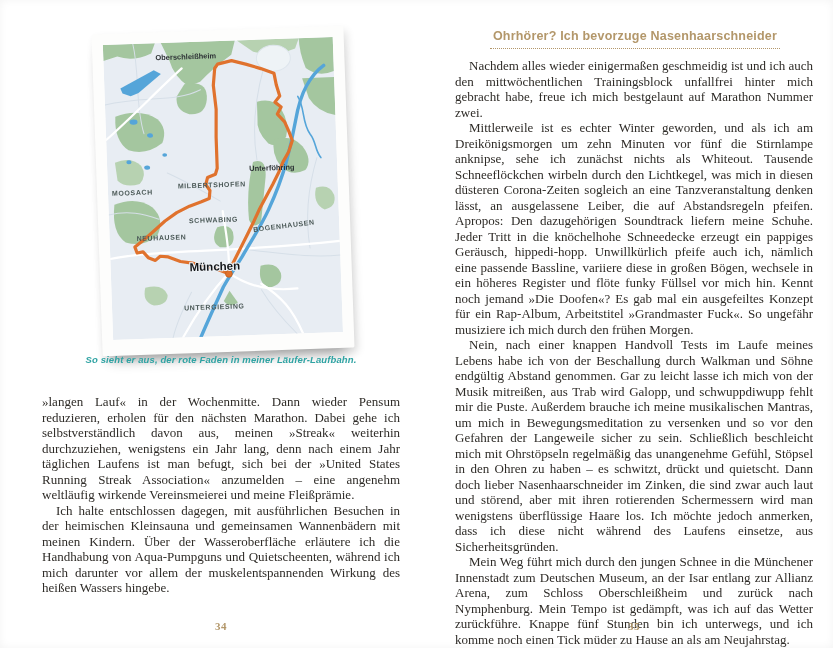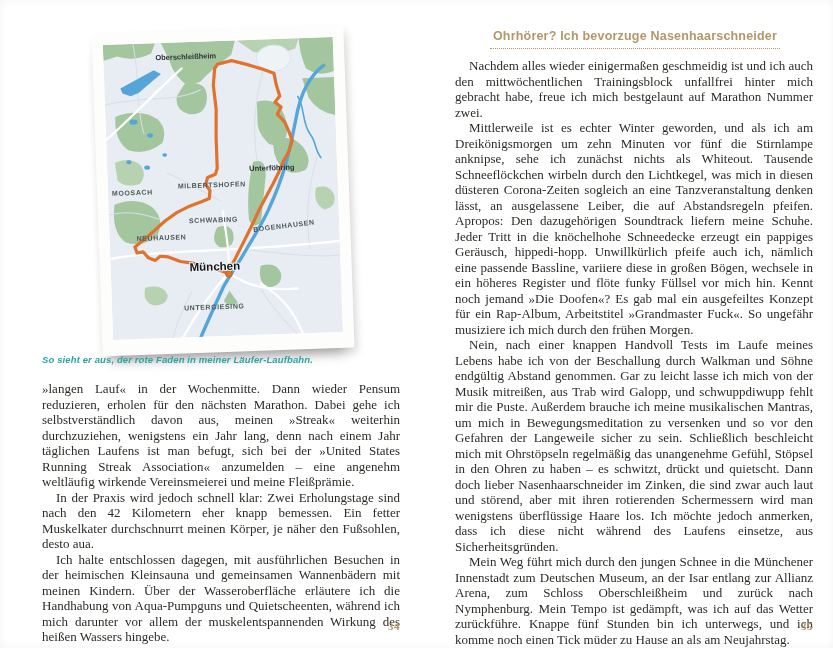--- a/index.html
+++ b/index.html
@@ -22,34 +22,34 @@
     position:absolute;left:97px;top:30px;width:252px;height:322px;
     background:#fdfdfc;border-radius:2px;
     padding:0;transform:rotate(-2deg);transform-origin:50% 50%;
     box-shadow:0 12px 14px -9px rgba(50,50,50,.45), 3px 5px 9px rgba(0,0,0,.12);
   }
   .polaroid svg{position:absolute;left:11px;top:11px;display:block;}
   .fig-caption{
     position:absolute;left:42px;top:354px;width:358px;
     font-family:"Liberation Sans", sans-serif;
     font-size:9.5px;font-style:italic;font-weight:bold;
-    color:var(--caption-teal);letter-spacing:.12px;
+    color:var(--caption-teal);letter-spacing:.12px;text-align:center;
   }
   .body-col{
     position:absolute;width:358px;
     font-size:13px;line-height:15.5px;
     text-align:justify;text-align-last:left;
     hyphens:auto;-webkit-hyphens:auto;
   }
   .body-col p{margin:0;text-indent:14px;}
-  .body-col p.noindent{text-indent:0;}
+  .body-col p.noindent{text-indent:0;margin-top:13px;}
   #left-body{left:42px;top:381px;}
   #right-body{left:455px;top:58px;}
   .page-number{
-    position:absolute;width:358px;top:620px;text-align:right;
+    position:absolute;width:358px;top:620px;text-align:center;
     font-size:11px;font-weight:bold;color:var(--accent-tan);
     font-family:"Liberation Serif", serif;letter-spacing:.5px;
   }
   #page-number-left{left:42px;}
   #page-number-right{left:455px;}
   
   .chapter-header-wrap{position:absolute;left:455px;top:26px;width:360px;text-align:center;}
   .chapter-header{
     display:inline-block;
     font-family:"Liberation Sans", sans-serif;font-weight:bold;
@@ -150,21 +150,20 @@
         <text class="lbl city" x="79" y="229">München</text>
         <text class="lbl district" x="72" y="268">UNTERGIESING</text>
       </g>
     </svg>
   </div>
 
   <div class="fig-caption">So sieht er aus, der rote Faden in meiner Läufer-Laufbahn.</div>
 
   <div class="body-col" id="left-body">
     <p class="noindent">»langen Lauf« in der Wochenmitte. Dann wieder Pensum reduzieren, erholen für den nächsten Marathon. Dabei gehe ich selbstverständlich davon aus, meinen »Streak« weiterhin durchzuziehen, wenigstens ein Jahr lang, denn nach einem Jahr täglichen Laufens ist man befugt, sich bei der »United States Running Streak Association« anzumelden – eine angenehm weltläufig wirkende Vereinsmeierei und meine Fleißprämie.</p>
-    <p>In der Praxis wird jedoch schnell klar: Zwei Erholungstage sind nach den 42 Kilometern eher knapp bemessen. Ein fetter Muskelkater durchschnurrt meinen Körper, je näher den Fußsohlen, desto aua.</p>
     <p>Ich halte entschlossen dagegen, mit ausführlichen Besuchen in der heimischen Kleinsauna und gemeinsamen Wannenbädern mit meinen Kindern. Über der Wasseroberfläche erläutere ich die Handhabung von Aqua-Pumpguns und Quietscheenten, während ich mich darunter vor allem der muskelentspannenden Wirkung des heißen Wassers hingebe.</p>
   </div>
 
   <div class="page-number" id="page-number-left">34</div>
 
   <div class="chapter-header-wrap">
     <span class="chapter-header">Ohrhörer? Ich bevorzuge Nasenhaarschneider</span>
   </div>
 
   <div class="body-col" id="right-body">

